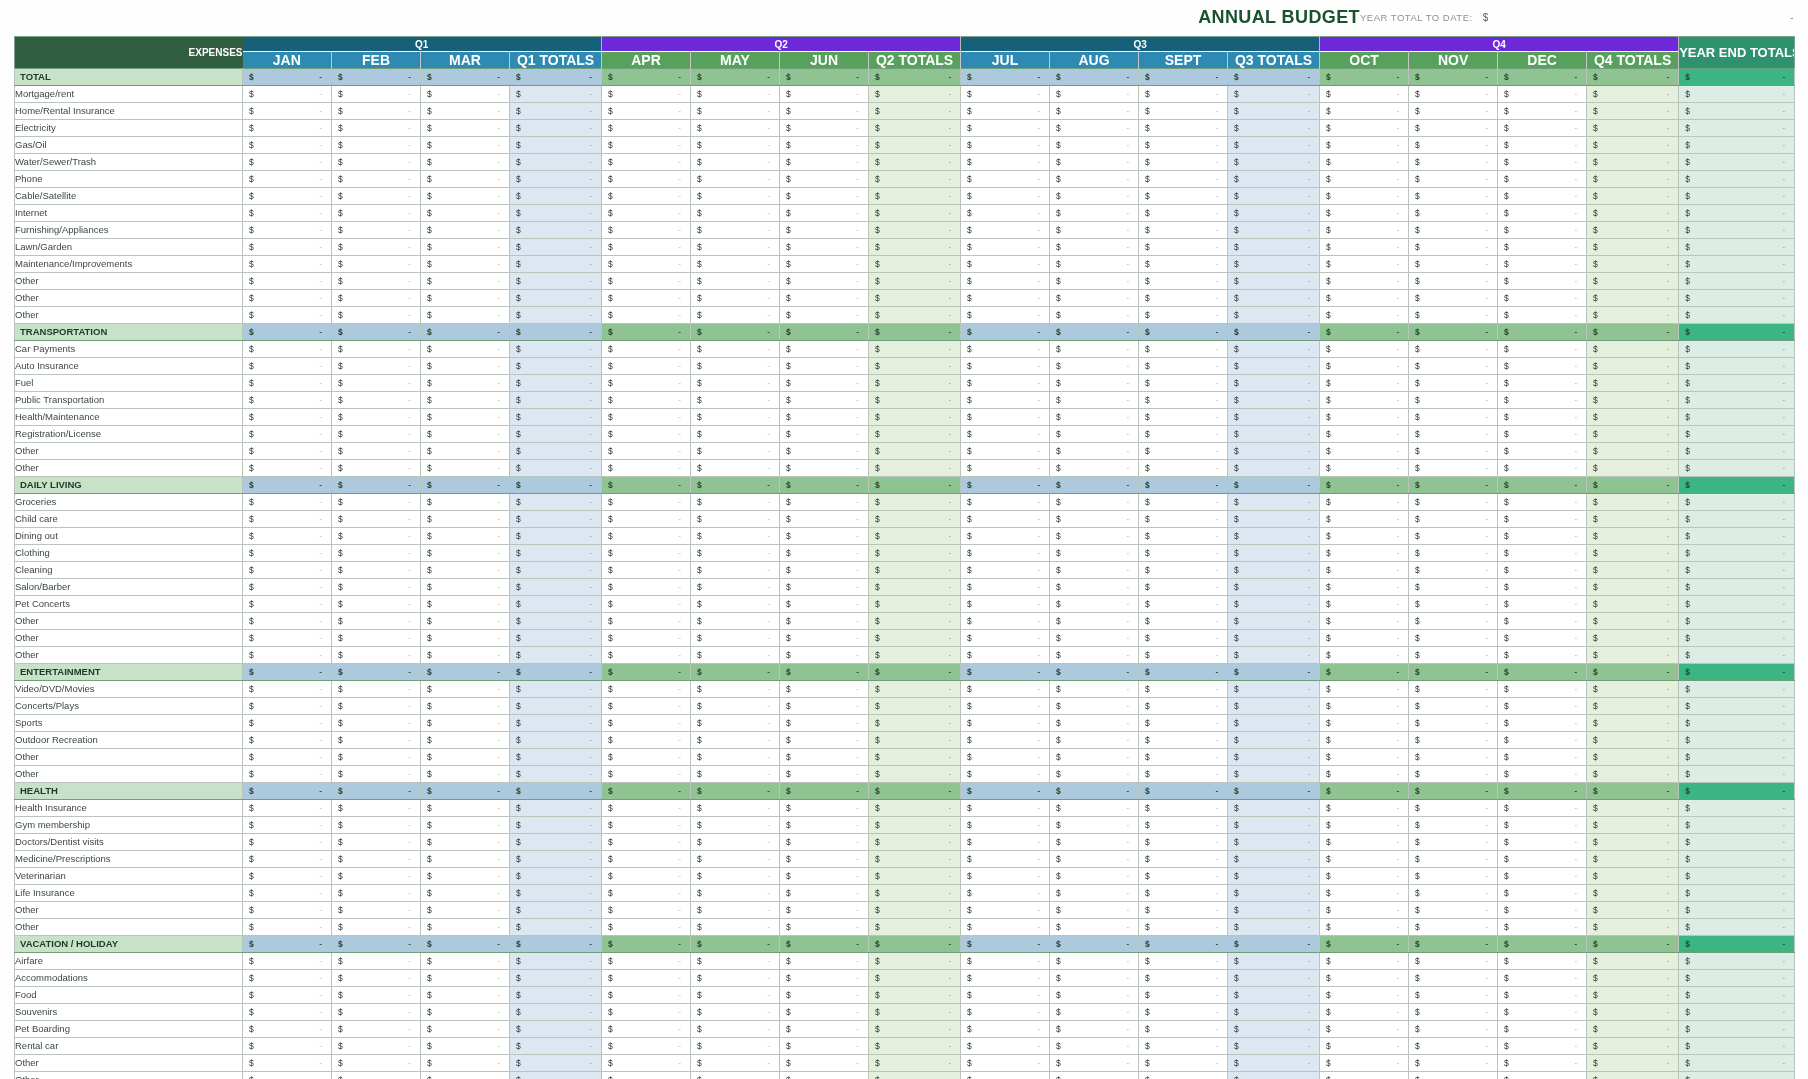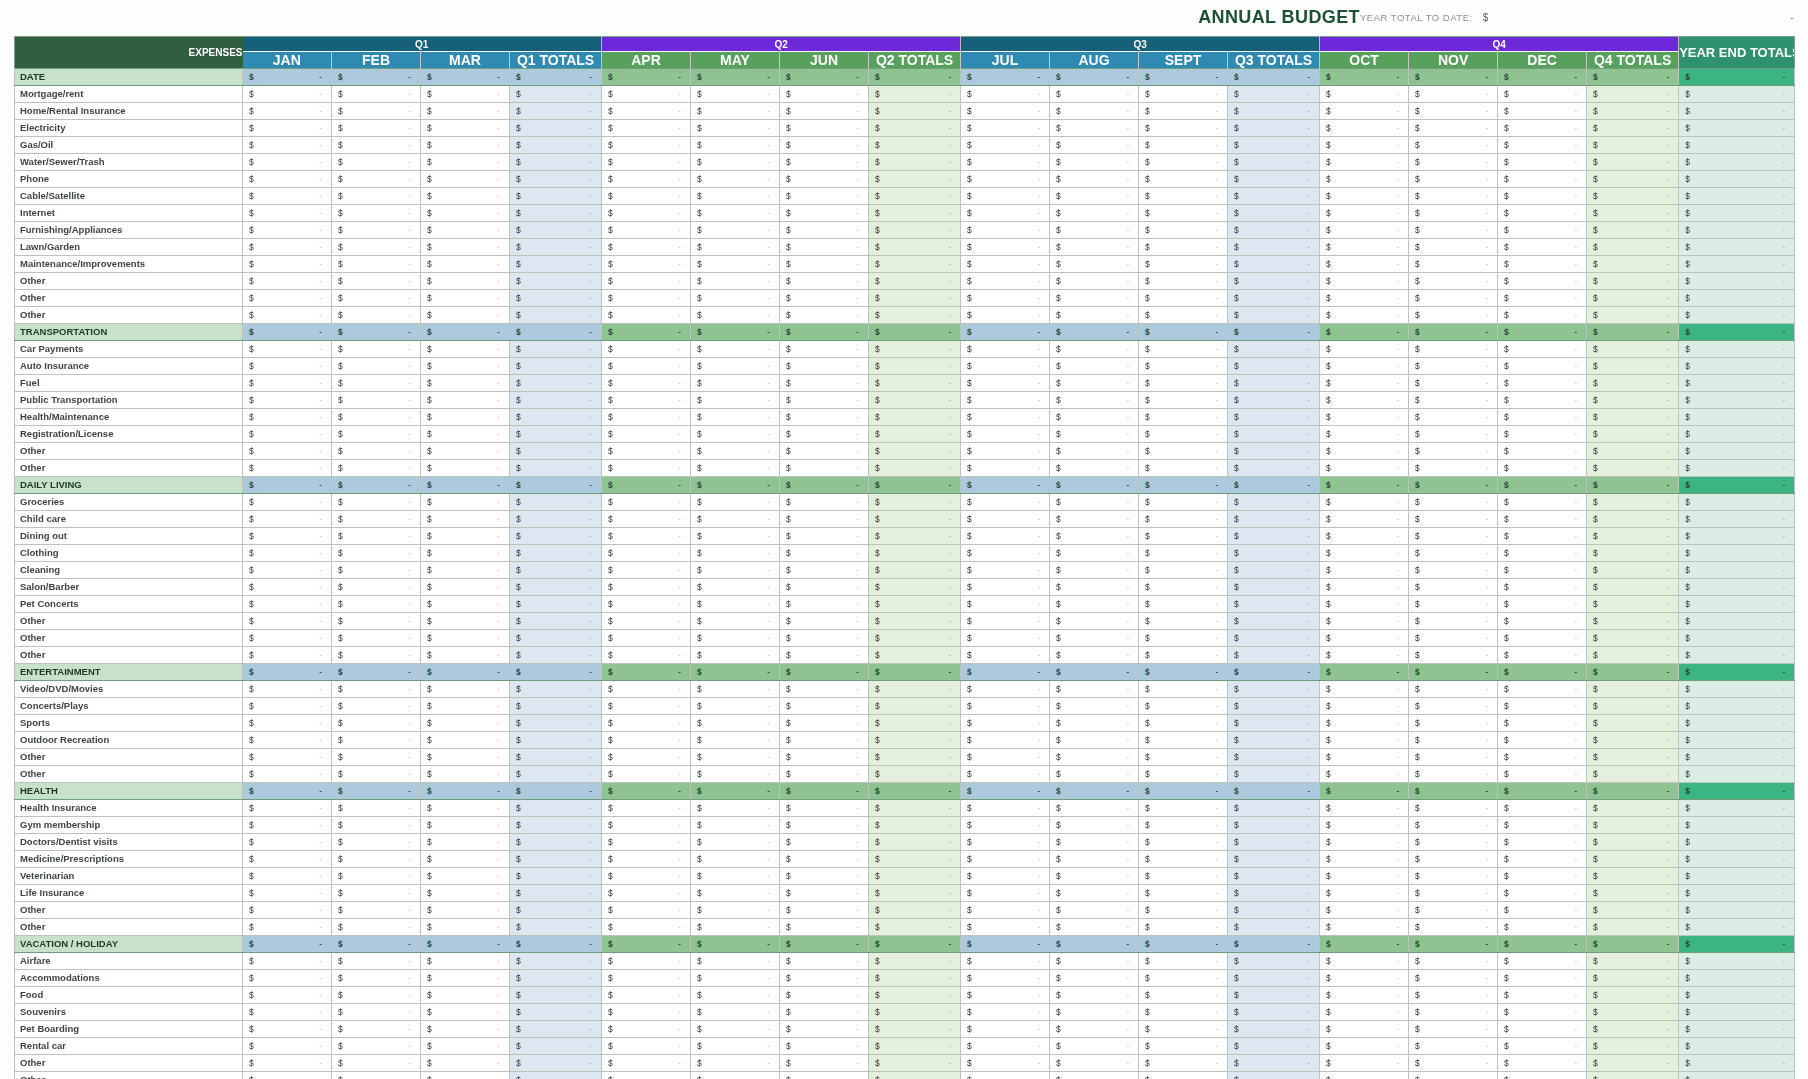--- a/index.html
+++ b/index.html
@@ -21,21 +21,21 @@
   .band-blue{background:#17607a;}
   .band-green{background:#6d28d9;margin-left:36px;}
   .mh{border-right:1px solid rgba(0,0,0,.22);border-top:1px solid rgba(255,255,255,.25);}
   .mh-blue{background:#2e8ab3;}
   .mh-green{background:#57a15c;}
 
   tbody td{height:16.4px;line-height:16px;border:1px solid #b9c4ba;font-size:8.5px;}
   td .cur{float:left;margin-left:6px;color:#2f3733;}
   td .dash{float:right;margin-right:9px;color:#a8b0a9;font-size:8px;}
 
-  .row-label{font-size:9.5px;color:#3c453f;padding-left:5px;background:#ffffff;font-weight:bold;}
+  .row-label{font-size:9.5px;color:#3c453f;background:#ffffff;}
   .cell-plain{background:#ffffff;}
   .tot-blue{background:#dce7f2;}
   .tot-green{background:#e4efdc;}
   .end-cell{background:#dcede5;}
   .tot-blue .dash,.tot-green .dash,.end-cell .dash{color:#8f9a92;}
 
   .sec-row td{border-top:1px solid #6f9e7c;border-bottom:1px solid #6f9e7c;}
   .sec-label{background:#c8e2ca;font-size:9.5px;font-weight:bold;color:#1c3a25;padding-left:5px;}
   .sec-blue{background:#adc9de;}
   .sec-green{background:#8fc492;}
@@ -99,21 +99,21 @@
             <th class="mh mh-blue">SEPT</th>
             <th class="mh mh-blue">Q3 TOTALS</th>
             <th class="mh mh-green">OCT</th>
             <th class="mh mh-green">NOV</th>
             <th class="mh mh-green">DEC</th>
             <th class="mh mh-green">Q4 TOTALS</th>
           </tr>
         </thead>
         <tbody>
           <tr class="sec-row">
-            <td class="sec-label">DATE</td>
+            <td class="sec-label">TOTAL</td>
             <td class="sec-blue">
               <span class="cur">$</span>
               <span class="dash">-</span>
             </td>
             <td class="sec-blue">
               <span class="cur">$</span>
               <span class="dash">-</span>
             </td>
             <td class="sec-blue">
               <span class="cur">$</span>

